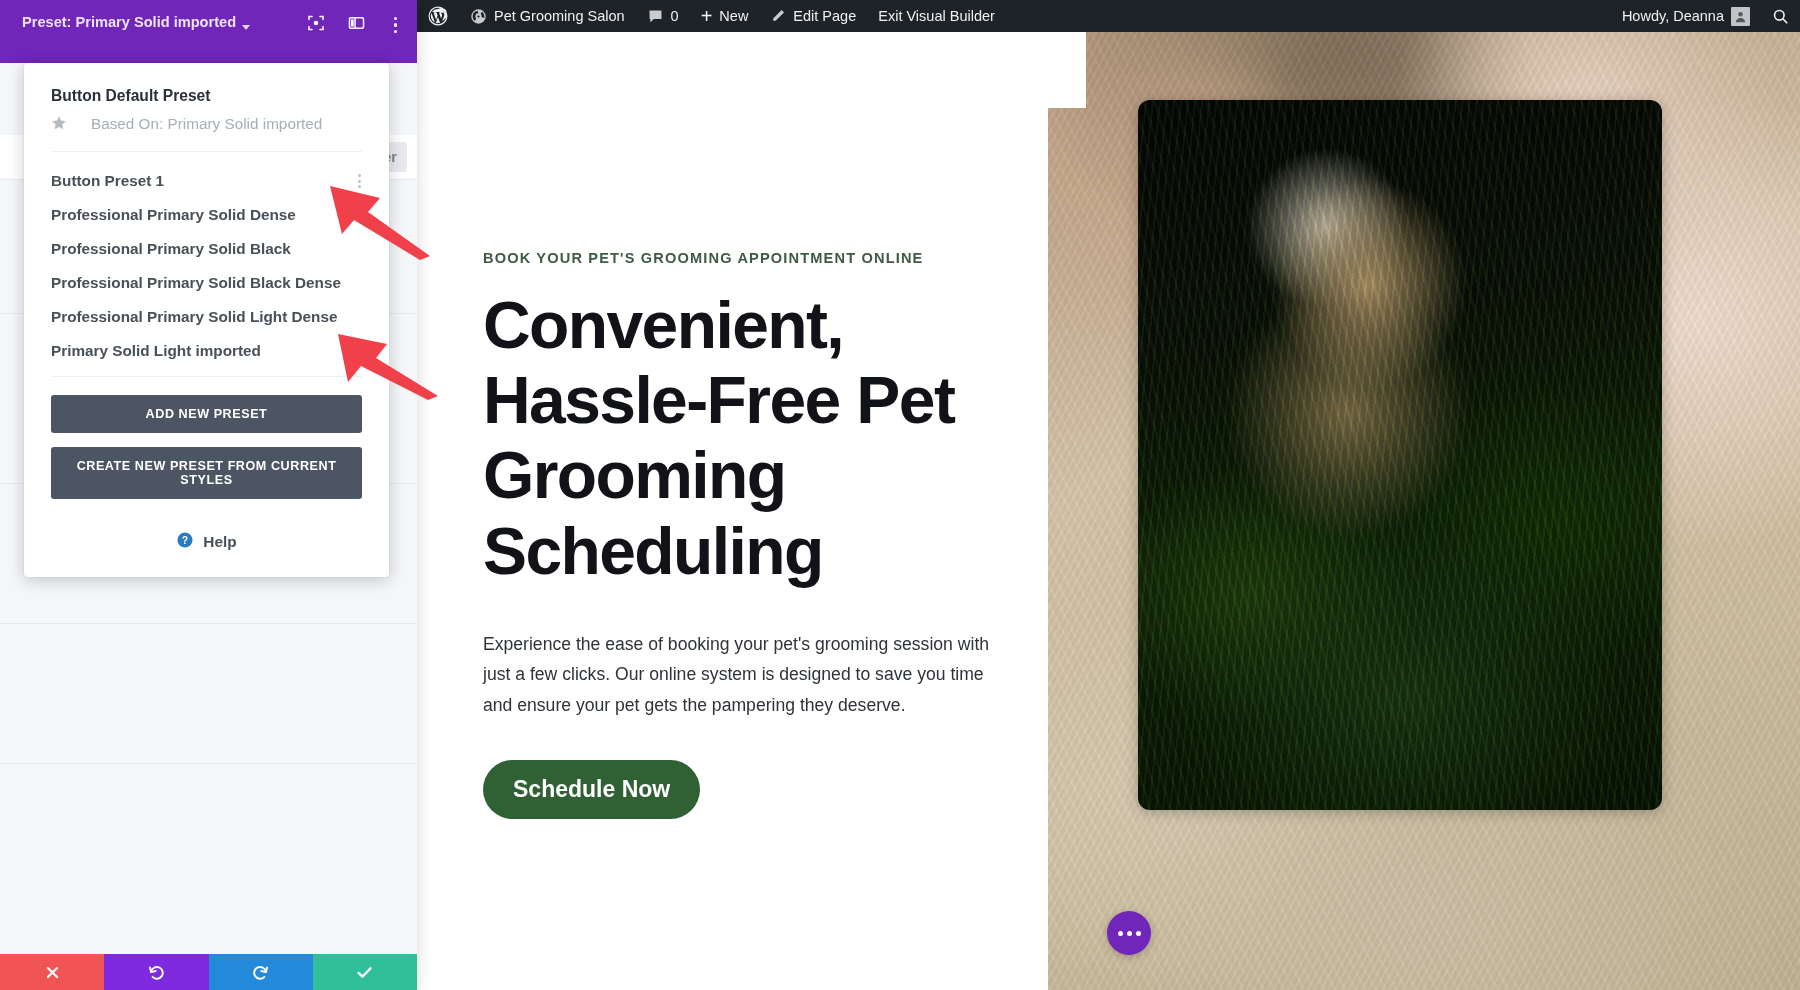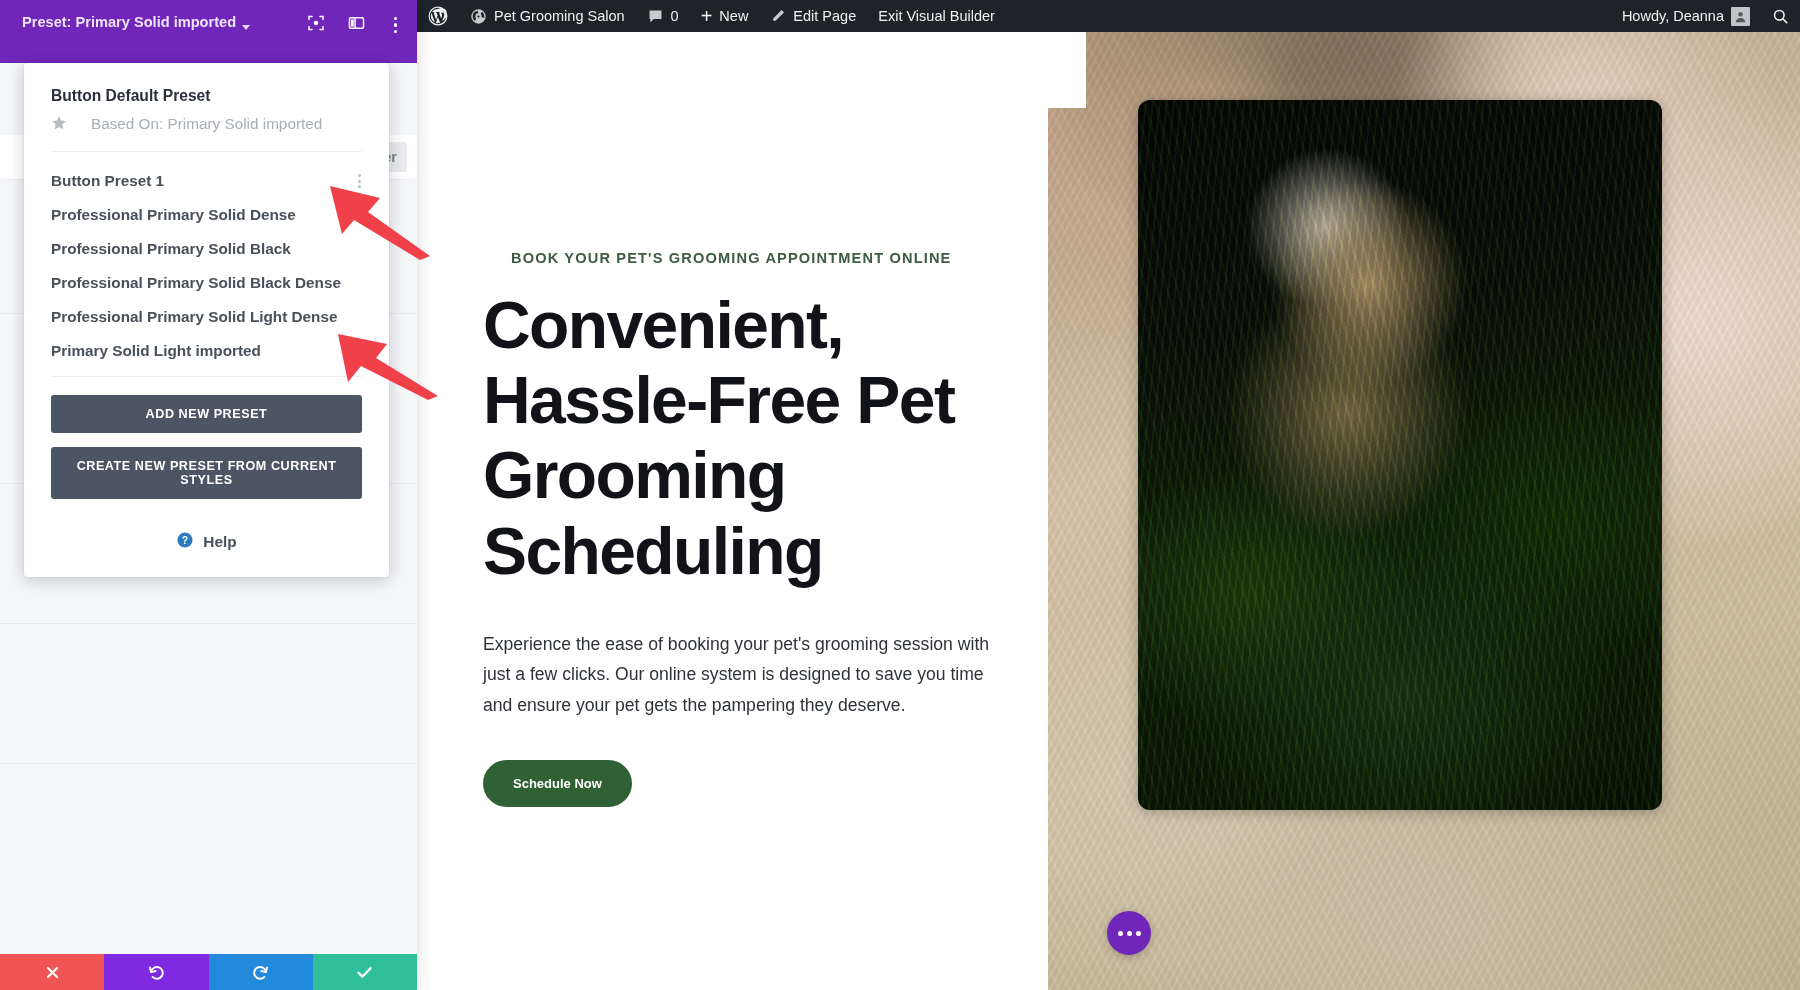--- a/index.html
+++ b/index.html
@@ -90,36 +90,36 @@
       repeating-linear-gradient(96deg, rgba(60,120,30,0.18) 0 2px, rgba(0,0,0,0.22) 2px 7px),
       repeating-linear-gradient(74deg, rgba(110,160,60,0.10) 0 3px, rgba(0,0,0,0.16) 3px 10px);
     opacity: .7;
   }
 
   
   .hero { position: absolute; left: 66px; top: 0; width: 560px; }
   .eyebrow {
     margin-top: 218px;
     font-size: 14.6px; letter-spacing: 1.15px; font-weight: 600;
-    color: #3e5b43; text-transform: uppercase; margin-left: 28px;
+    color: #3e5b43; text-transform: uppercase;
   }
   .hero-h1 {
     margin-top: 22px;
     font-size: 66px; line-height: 1.14; font-weight: 700;
     letter-spacing: -1.6px; color: #111318;
   }
   .hero-p {
     margin-top: 40px; width: 528px;
     font-size: 17.6px; line-height: 1.73; color: #2f3338;
   }
   .cta-btn {
     display: inline-block; margin-top: 40px;
     padding: 16px 30px; border: none; border-radius: 999px;
     background: #2f6134; color: #ffffff;
-    font-size: 13px; font-weight: 700; cursor: pointer;
+    font-size: 23px; font-weight: 700; cursor: pointer;
     font-family: "Liberation Sans", sans-serif;
   }
 
   
   .fab {
     position: absolute; left: 690px; top: 879px;
     width: 44px; height: 44px; border-radius: 50%;
     background: #7026b9; border: none; cursor: pointer;
     display: flex; align-items: center; justify-content: center; gap: 4px;
     box-shadow: 0 2px 8px rgba(0,0,0,.22); z-index: 15;

